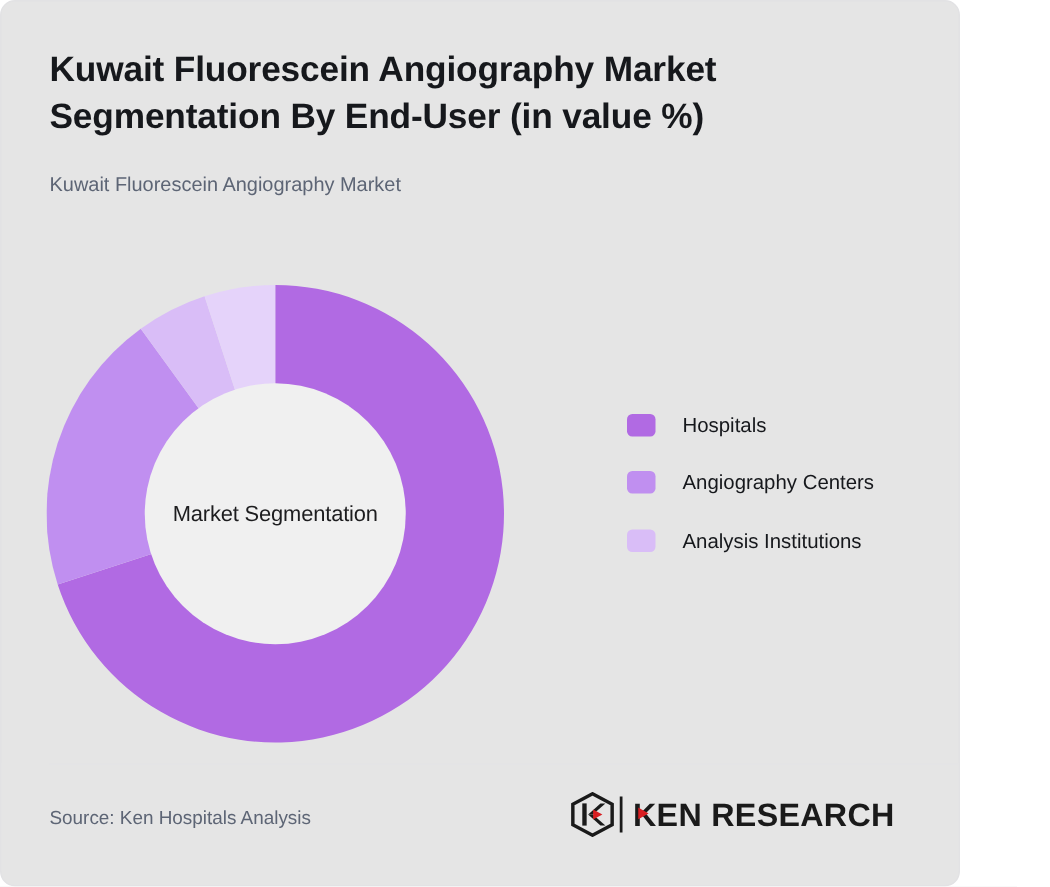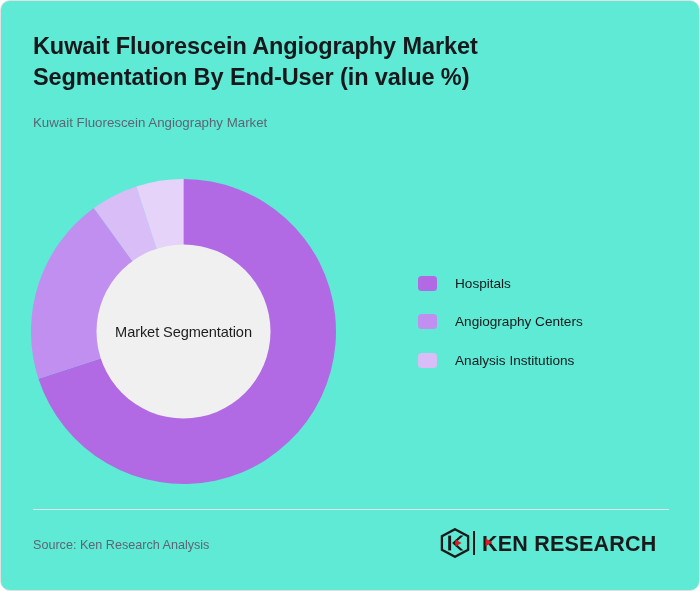--- a/index.html
+++ b/index.html
@@ -7,24 +7,24 @@
     margin: 0;
     padding: 0;
     background: #ffffff;
   }
   body {
     font-family: "Liberation Sans", sans-serif;
     -webkit-font-smoothing: antialiased;
   }
   #card {
     position: relative;
-    width: 700px;
+    width: 640px;
     height: 591px;
     box-sizing: border-box;
-    background: #5eead4;
+    background: #e5e5e5;
     border: 1px solid #e2e2e4;
     border-radius: 10px;
     overflow: hidden;
   }
 
   
   #header {
     position: absolute;
     left: 32px;
     top: 30px;
@@ -53,21 +53,21 @@
   #plot-area {
     position: absolute;
     left: 0;
     top: 160px;
     width: 700px;
     height: 345px;
   }
   #donut-wrap {
     position: absolute;
     left: 30px;
-    top: 17px;
+    top: 28px;
     width: 305px;
     height: 307px;
   }
   #donut-svg {
     display: block;
     width: 305px;
     height: 307px;
   }
   #center-label {
     position: absolute;
@@ -184,21 +184,21 @@
         </div>
         <div class="legend-row">
           <span class="legend-swatch" style="background: rgb(217, 189, 247);"></span>
           <span class="legend-label">Analysis Institutions</span>
         </div>
       </div>
 
   </div>
 
   <div id="divider"></div>
-  <div id="source-note">Source: Ken Research Analysis</div>
+  <div id="source-note">Source: Ken Hospitals Analysis</div>
 
   <div id="brand-logo">
     <svg id="brand-mark" width="30" height="30" viewBox="0 0 30 30">
       <polygon points="15,1.2 28.1,8.2 28.1,21.8 15,28.8 1.9,21.8 1.9,8.2" fill="none" stroke="#1a1a1a" stroke-width="2.3"></polygon>
       <rect x="8.2" y="7.6" width="2.9" height="14.8" fill="#1a1a1a"></rect>
       <polygon points="12.1,15 20.3,7.6 23.6,7.6 15.2,15" fill="#1a1a1a"></polygon>
       <polygon points="12.1,15 20.3,22.4 23.6,22.4 15.2,15" fill="#1a1a1a"></polygon>
       <polygon points="15.4,11.6 21.6,15 15.4,18.4" fill="#d81e22"></polygon>
     </svg>
     <svg id="brand-wordmark" width="196" height="26" viewBox="0 0 196 26">

